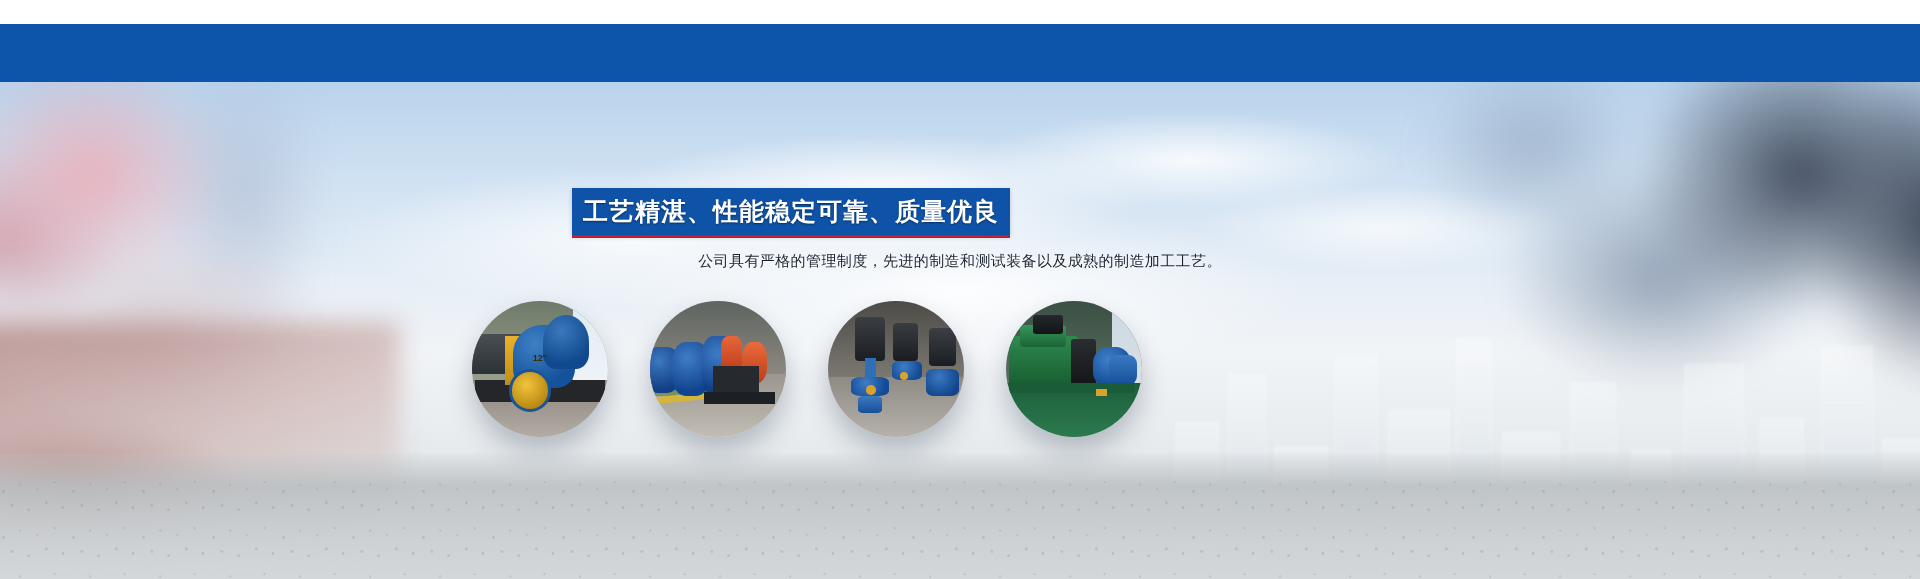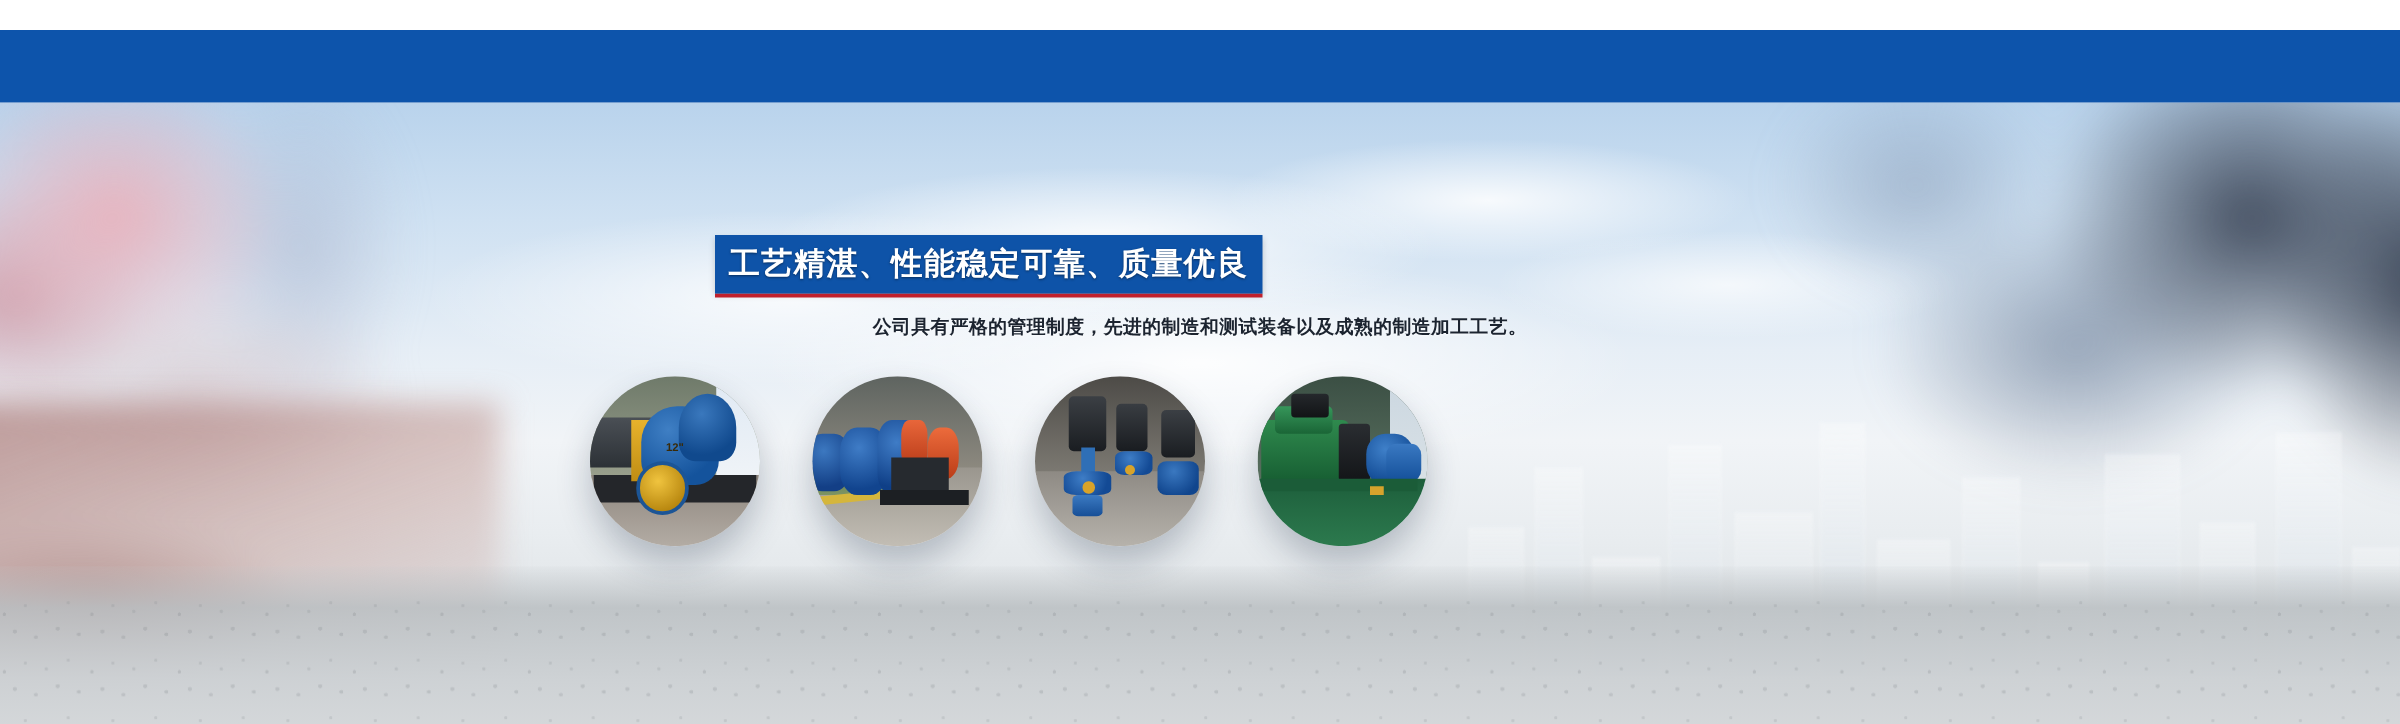--- a/index.html
+++ b/index.html
@@ -169,21 +169,21 @@
 
   
   .subtitle {
     position: absolute;
     left: 0; right: 0;
     top: 228px;
     text-align: center;
     z-index: 30;
     color: #1c2430;
     font-size: 15px;
-    font-weight: bold;
+    font-weight: normal;
     letter-spacing: .4px;
     text-shadow: 0 1px 2px rgba(255,255,255,.8);
     white-space: nowrap;
   }
 
   
   .circles {
     position: absolute;
     left: 0; top: 0;
     width: 1920px; height: 579px;

